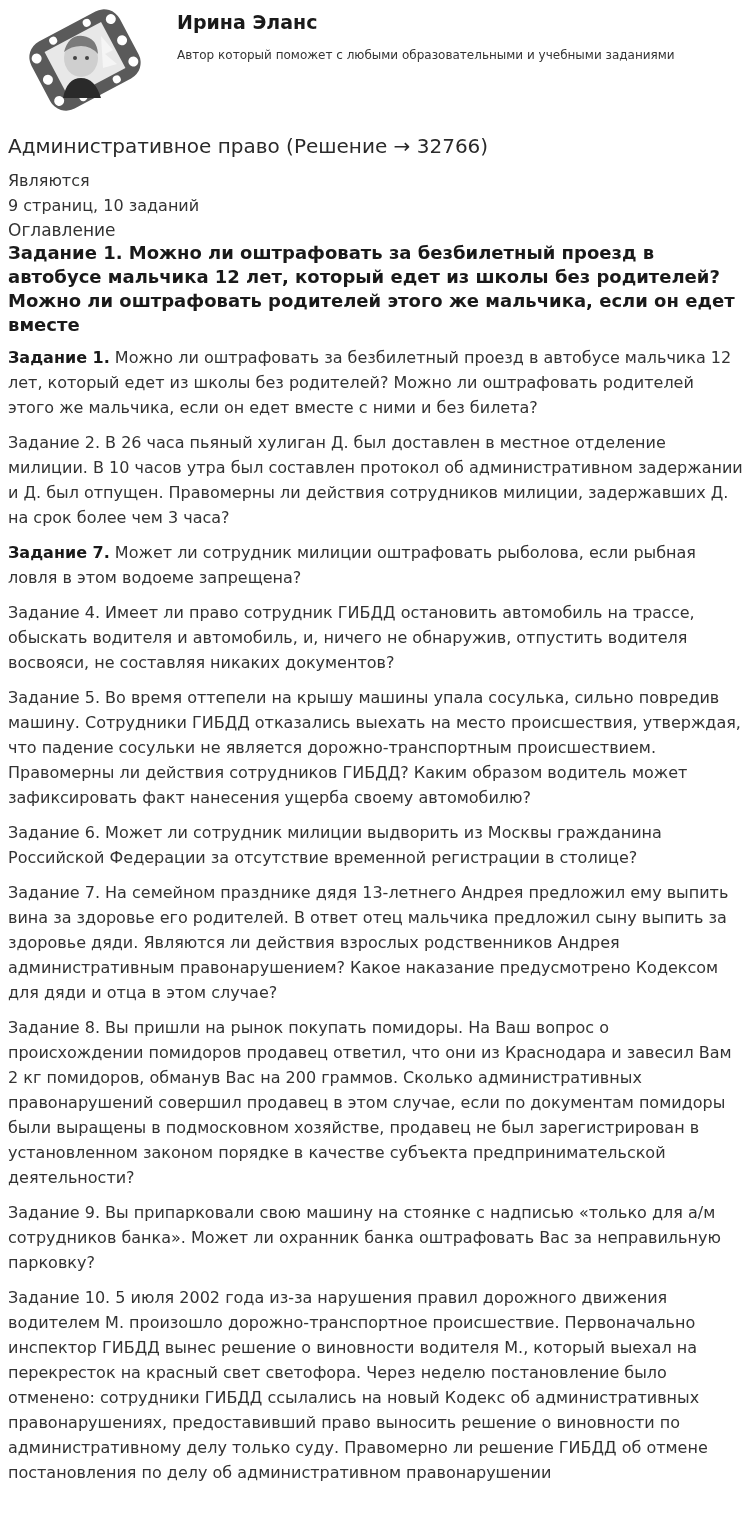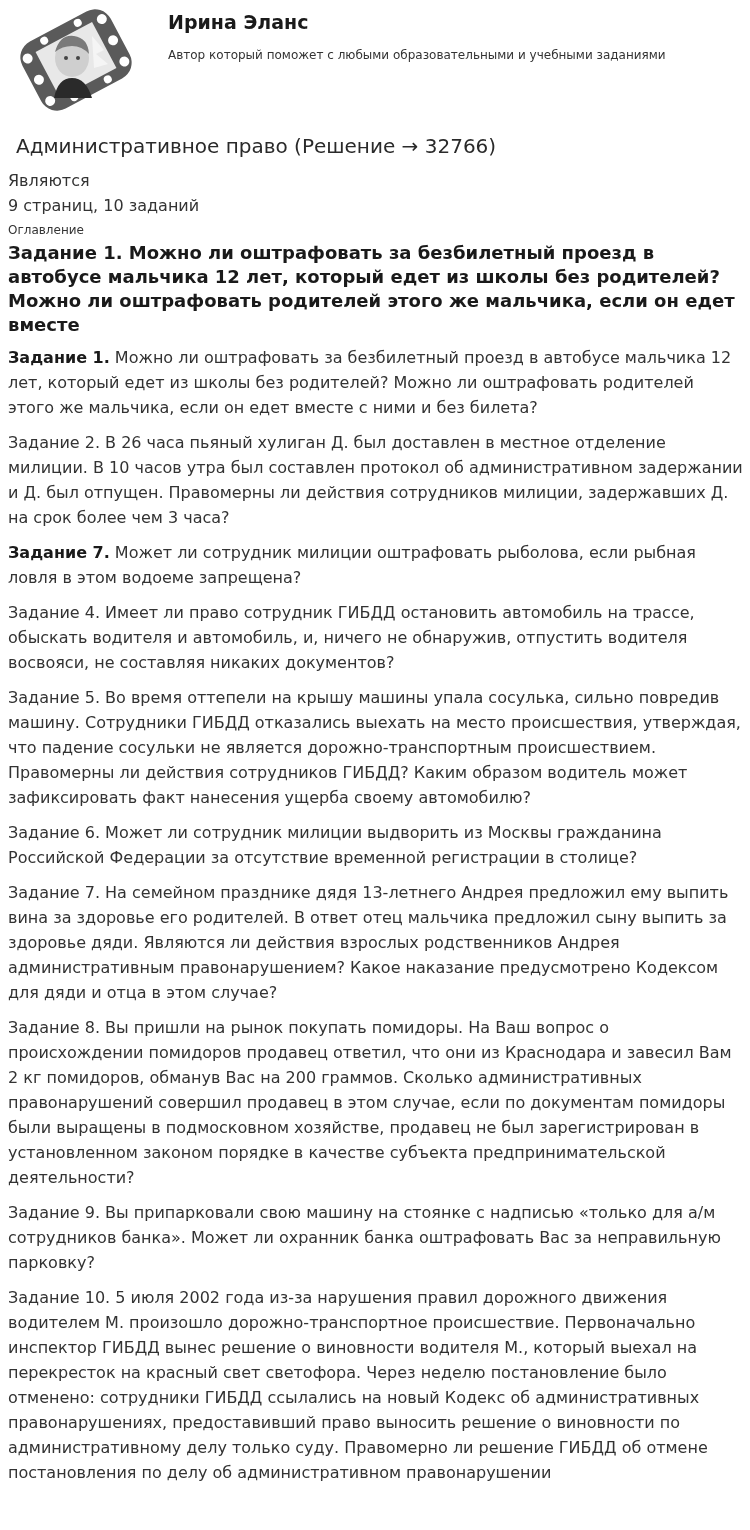--- a/index.html
+++ b/index.html
@@ -10,21 +10,21 @@
     body {
       width: 750px;
       height: 1530px;
       overflow: hidden;
       font-family: "DejaVu Sans", sans-serif;
       color: #222222;
       position: relative;
     }
     .author {
       position: absolute;
-      left: 4px;
+      left: 13px;
       top: 0;
       width: 658px;
       height: 120px;
     }
     .avatar {
       position: absolute;
       left: 8px;
       top: 6px;
       width: 128px;
       height: 108px;
@@ -50,35 +50,35 @@
     .content {
       position: absolute;
       left: 8px;
       top: 132px;
       width: 736px;
     }
     .doc-title {
       font-size: 20px;
       line-height: 28px;
       color: #2a2a2a;
-      margin: 0 0 8px 8px;
+      margin: 0 0 8px 0;
     }
     .meta-label {
       font-size: 16px;
       line-height: 25px;
       color: #333333;
     }
     .meta-value {
       font-size: 16px;
       line-height: 25px;
       color: #333333;
       margin-bottom: 1px;
     }
     .toc-label {
-      font-size: 12px;
+      font-size: 17px;
       line-height: 22px;
       color: #333333;
     }
     .toc-heading {
       font-size: 18px;
       font-weight: bold;
       line-height: 24px;
       color: #1a1a1a;
       margin: 0 0 8px 0;
     }

